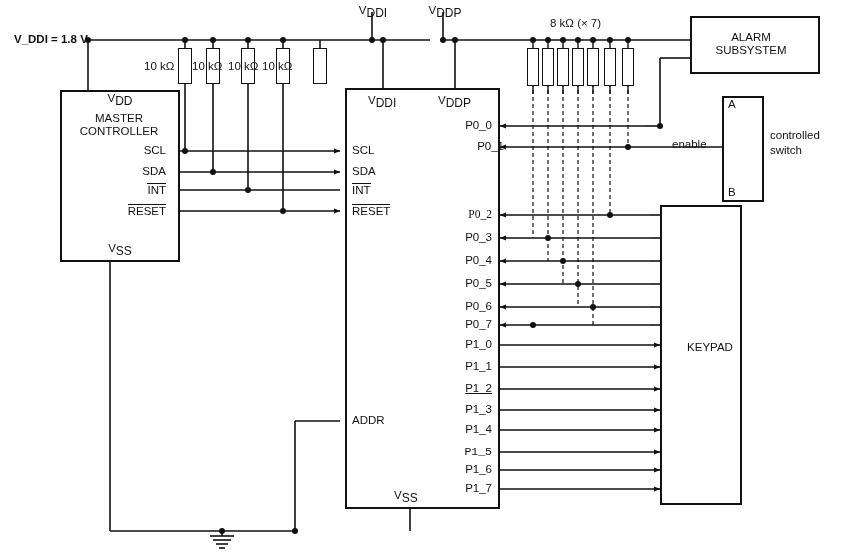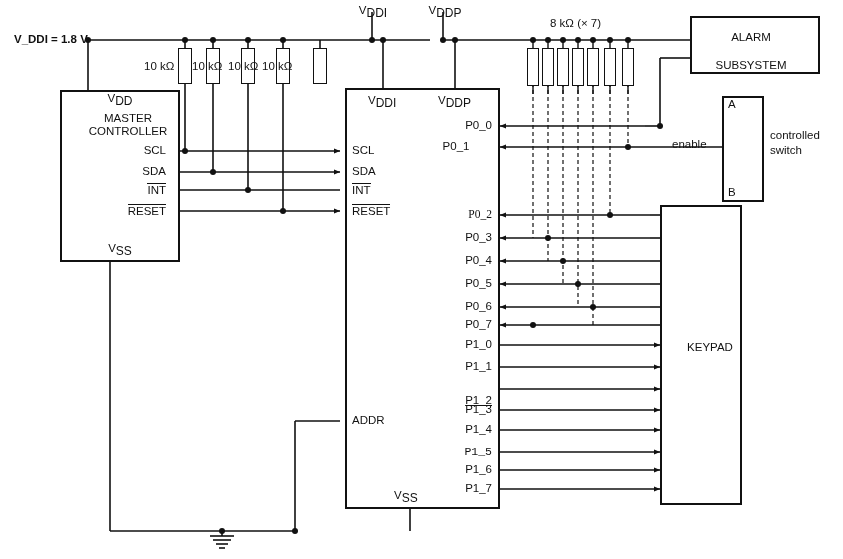--- a/index.html
+++ b/index.html
@@ -263,21 +263,21 @@
   <div class="res" style="left:587px; top:48px; width:12px; height:38px;"></div>
   <div class="res" style="left:604px; top:48px; width:12px; height:38px;"></div>
   <div class="res" style="left:622px; top:48px; width:12px; height:38px;"></div>
 
   <div class="lbl" style="left:550px; top:17px;">8 kΩ (× 7)</div>
 
   <div class="box" style="left:60px; top:90px; width:120px; height:172px;"></div>
   <div class="lbl c" style="left:60px; top:92px; width:120px;">
     <span>V</span><span class="sub">DD</span>
   </div>
-  <div class="lbl c" style="left:56px; top:112px; width:144px;">
+  <div class="lbl c" style="left:47px; top:112px; width:144px;">
     <div>MASTER</div>
     <div>CONTROLLER</div>
   </div>
   <div class="lbl c" style="left:60px; top:242px; width:120px;">
     <span>V</span><span class="sub">SS</span>
   </div>
   <div class="lbl r" style="left:100px; top:144px; width:66px;">SCL</div>
   <div class="lbl r" style="left:100px; top:165px; width:66px;">SDA</div>
   <div class="lbl r" style="left:100px; top:183px; width:66px;">
     <span class="ovl">INT</span>
@@ -301,40 +301,40 @@
   <div class="lbl" style="left:352px; top:165px;">SDA</div>
   <div class="lbl" style="left:352px; top:183px;">
     <span class="ovl">INT</span>
   </div>
   <div class="lbl" style="left:352px; top:204px;">
     <span class="ovl">RESET</span>
   </div>
   <div class="lbl" style="left:352px; top:414px;">ADDR</div>
 
   <div class="pinlabel" style="left:420px; top:119px; width:72px;">P0_0</div>
-  <div class="pinlabel" style="left:420px; top:140px; width:72px;text-align:center;">P0_1</div>
+  <div class="pinlabel" style="left:432px; top:140px; width:72px;">P0_1</div>
   <div class="pinlabel" style="left:420px; top:208px; width:72px;font-family:Liberation Serif, serif;">P0_2</div>
   <div class="pinlabel" style="left:420px; top:231px; width:72px;">P0_3</div>
   <div class="pinlabel" style="left:420px; top:254px; width:72px;">P0_4</div>
   <div class="pinlabel" style="left:420px; top:277px; width:72px;">P0_5</div>
   <div class="pinlabel" style="left:420px; top:300px; width:72px;">P0_6</div>
   <div class="pinlabel" style="left:420px; top:318px; width:72px;">P0_7</div>
   <div class="pinlabel" style="left:420px; top:338px; width:72px;">P1_0</div>
   <div class="pinlabel" style="left:420px; top:360px; width:72px;">P1_1</div>
-  <div class="pinlabel" style="left:420px; top:394px; width:72px;text-decoration:underline;">P1_2</div>
+  <div class="pinlabel" style="left:420px; top:382px; width:72px;text-decoration:underline;">P1_2</div>
   <div class="pinlabel" style="left:420px; top:403px; width:72px;">P1_3</div>
   <div class="pinlabel" style="left:420px; top:423px; width:72px;">P1_4</div>
   <div class="pinlabel" style="left:420px; top:445px; width:72px;font-family:Liberation Mono, monospace;">P1_5</div>
   <div class="pinlabel" style="left:420px; top:463px; width:72px;">P1_6</div>
   <div class="pinlabel" style="left:420px; top:482px; width:72px;">P1_7</div>
 
   <div class="box" style="left:690px; top:16px; width:130px; height:58px;"></div>
   <div class="lbl c" style="left:690px; top:31px; width:122px;">
     <div>ALARM</div>
-    <div style="margin-top:15px;">SUBSYSTEM</div>
+    <div style="margin-top:0;">SUBSYSTEM</div>
   </div>
 
   <div class="swbox" style="left:722px; top:96px; width:42px; height:106px;"></div>
   <div class="lbl" style="left:728px; top:98px;">A</div>
   <div class="lbl" style="left:728px; top:186px;">B</div>
   <div class="lbl" style="left:770px; top:129px;">
     <div>controlled</div>
     <div style="margin-top:2px;">switch</div>
   </div>
   <div class="lbl" style="left:672px; top:138px;">enable</div>

